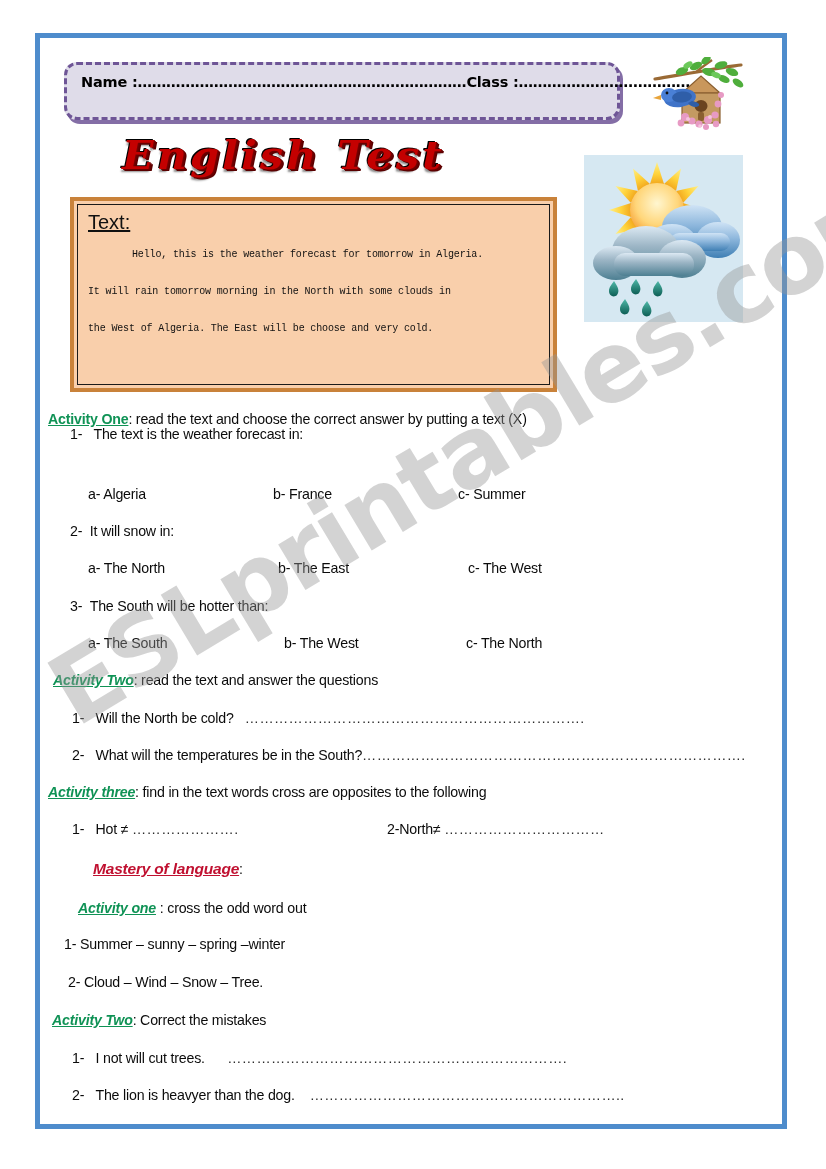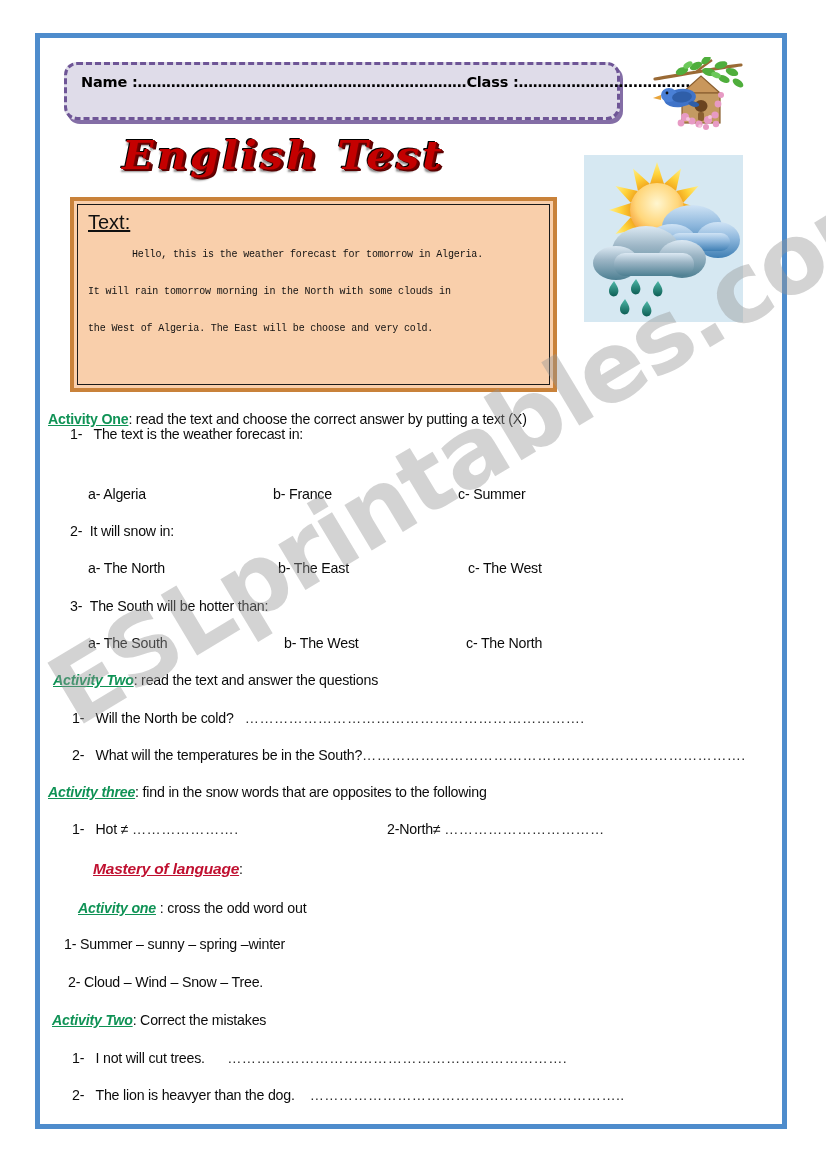--- a/index.html
+++ b/index.html
@@ -381,21 +381,21 @@
     <span>1-</span>
     &nbsp;&nbsp;<span>Will the North be cold?</span>
     &nbsp;&nbsp;<span class="dots">…………………………………………………………….</span>
   </div>
   <div class="wline" style="left:72px; top:747px;">
     <span>2-</span>
     &nbsp;&nbsp;<span>What will the temperatures be in the South?</span><span class="dots">…………………………………………………………………….</span>
   </div>
 
   <div class="wline" style="left:48px; top:784px;">
-    <span class="act-green-i">Activity three</span><span>: find in the snow words that are opposites to the following</span>
+    <span class="act-green-i">Activity three</span><span>: find in the text words cross are opposites to the following</span>
   </div>
   <div class="wline" style="left:72px; top:821px; width:520px;">
     <span class="opt" style="width:315px;">
       <span>1-</span>
       &nbsp;&nbsp;<span>Hot ≠</span>
       <span class="dots">………………….</span>
     </span><span class="opt">
       <span>2-North≠</span>
       <span class="dots">……………………………</span>
     </span>

